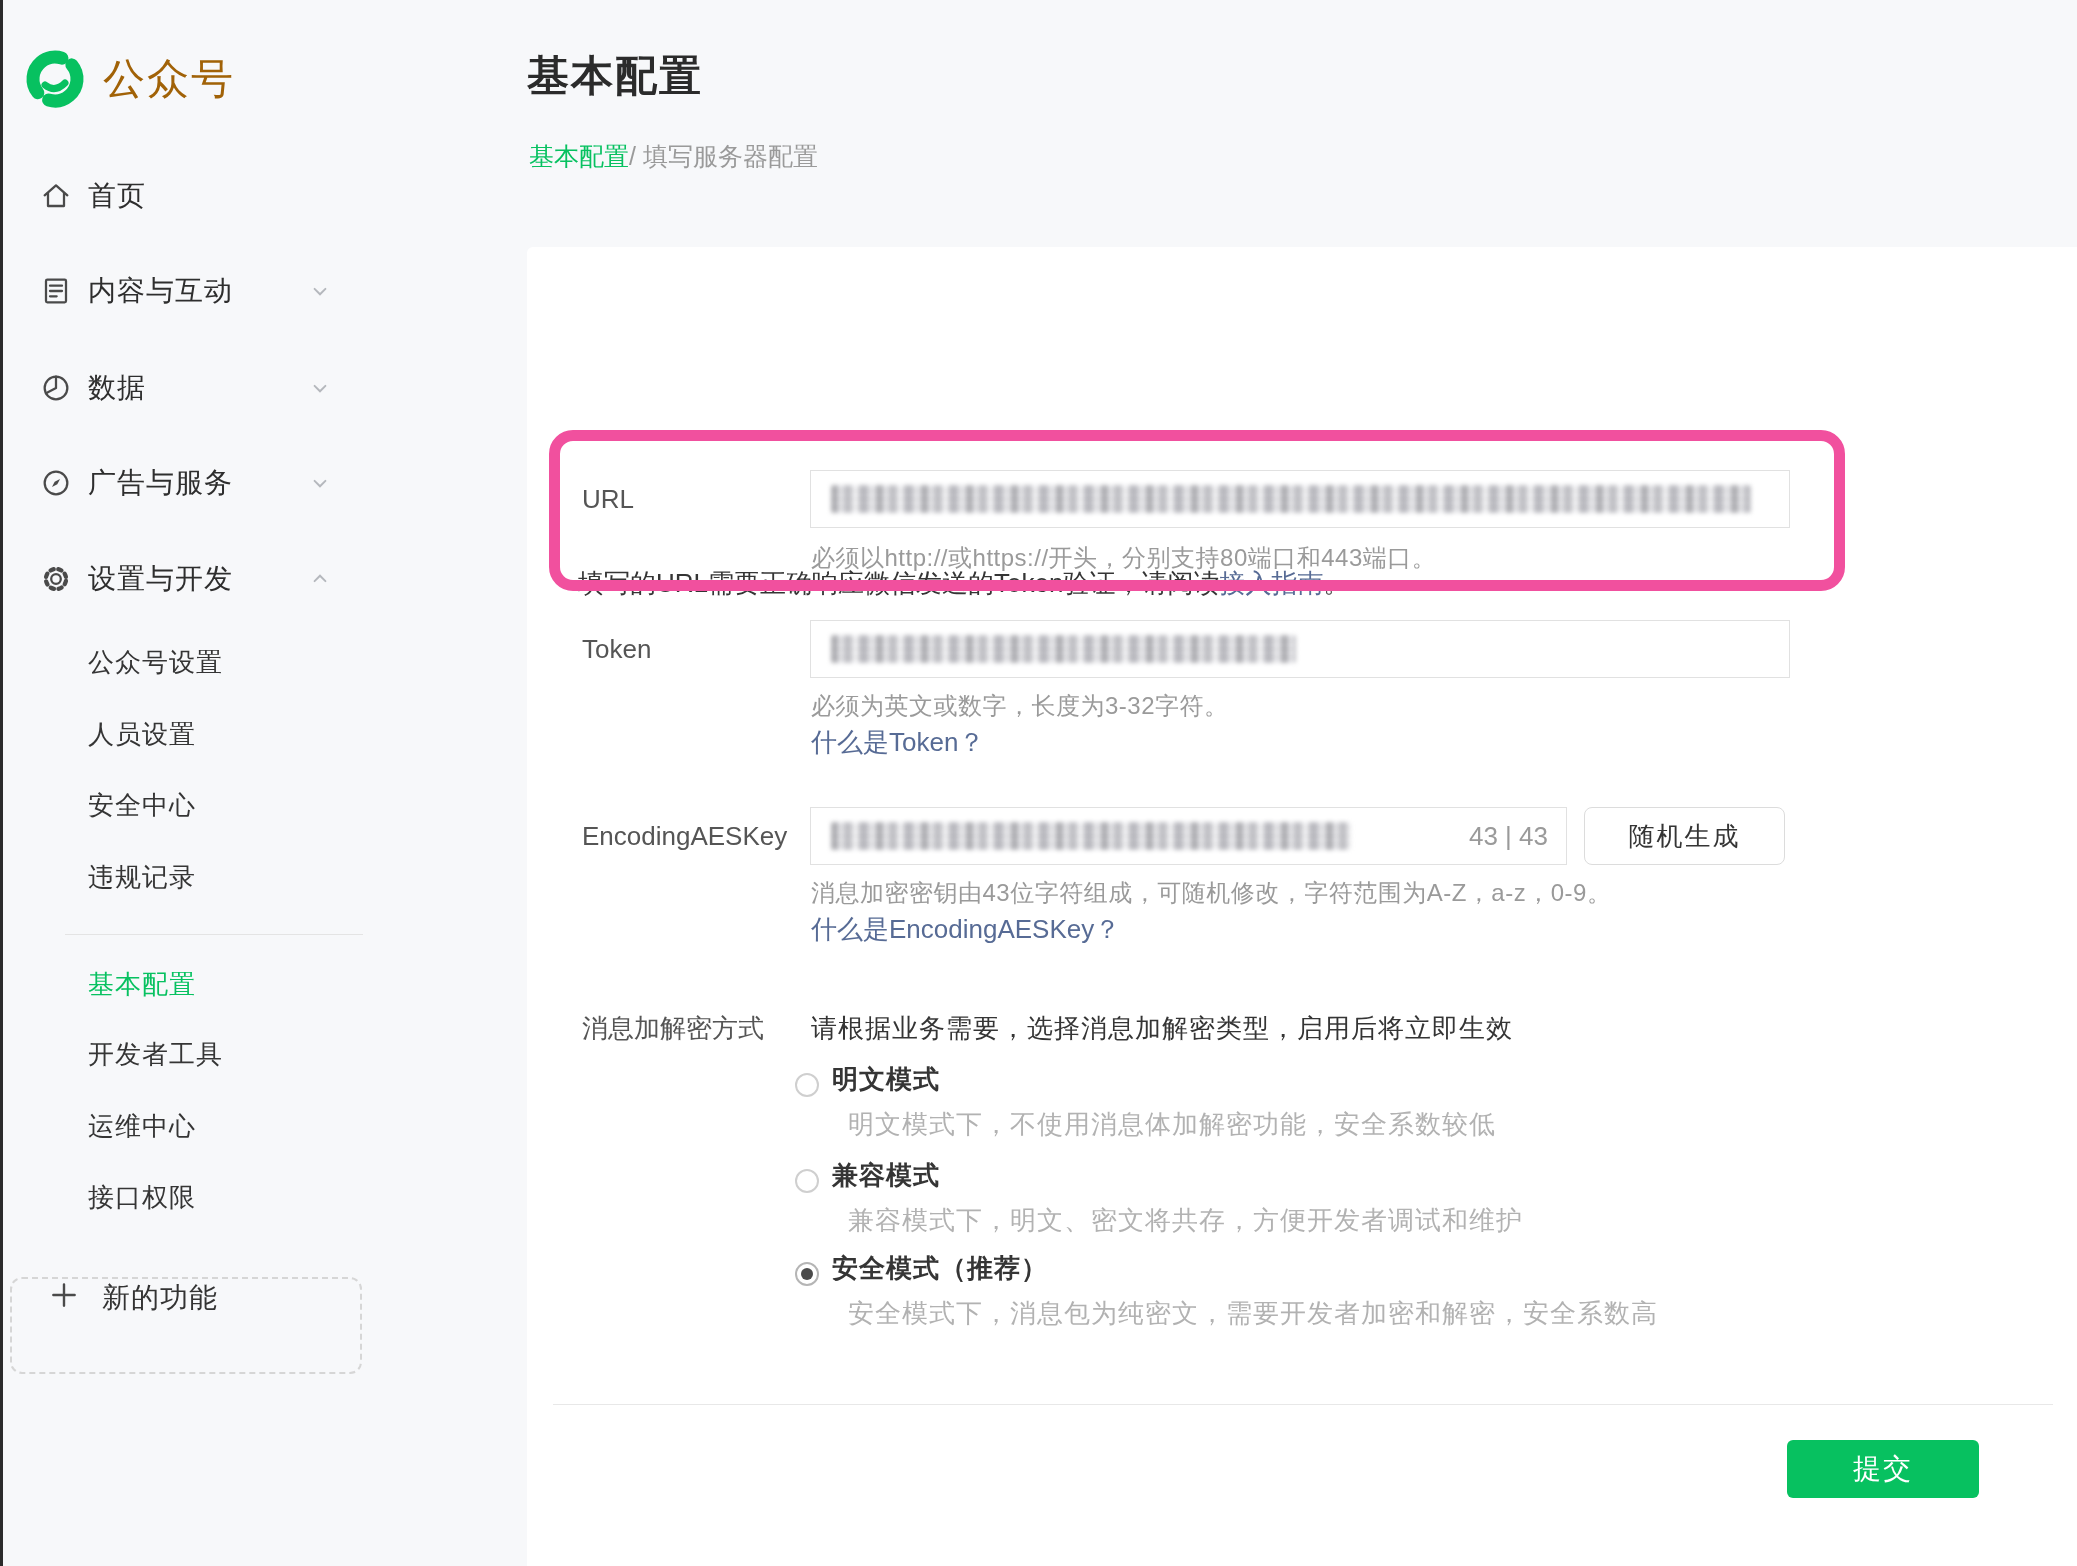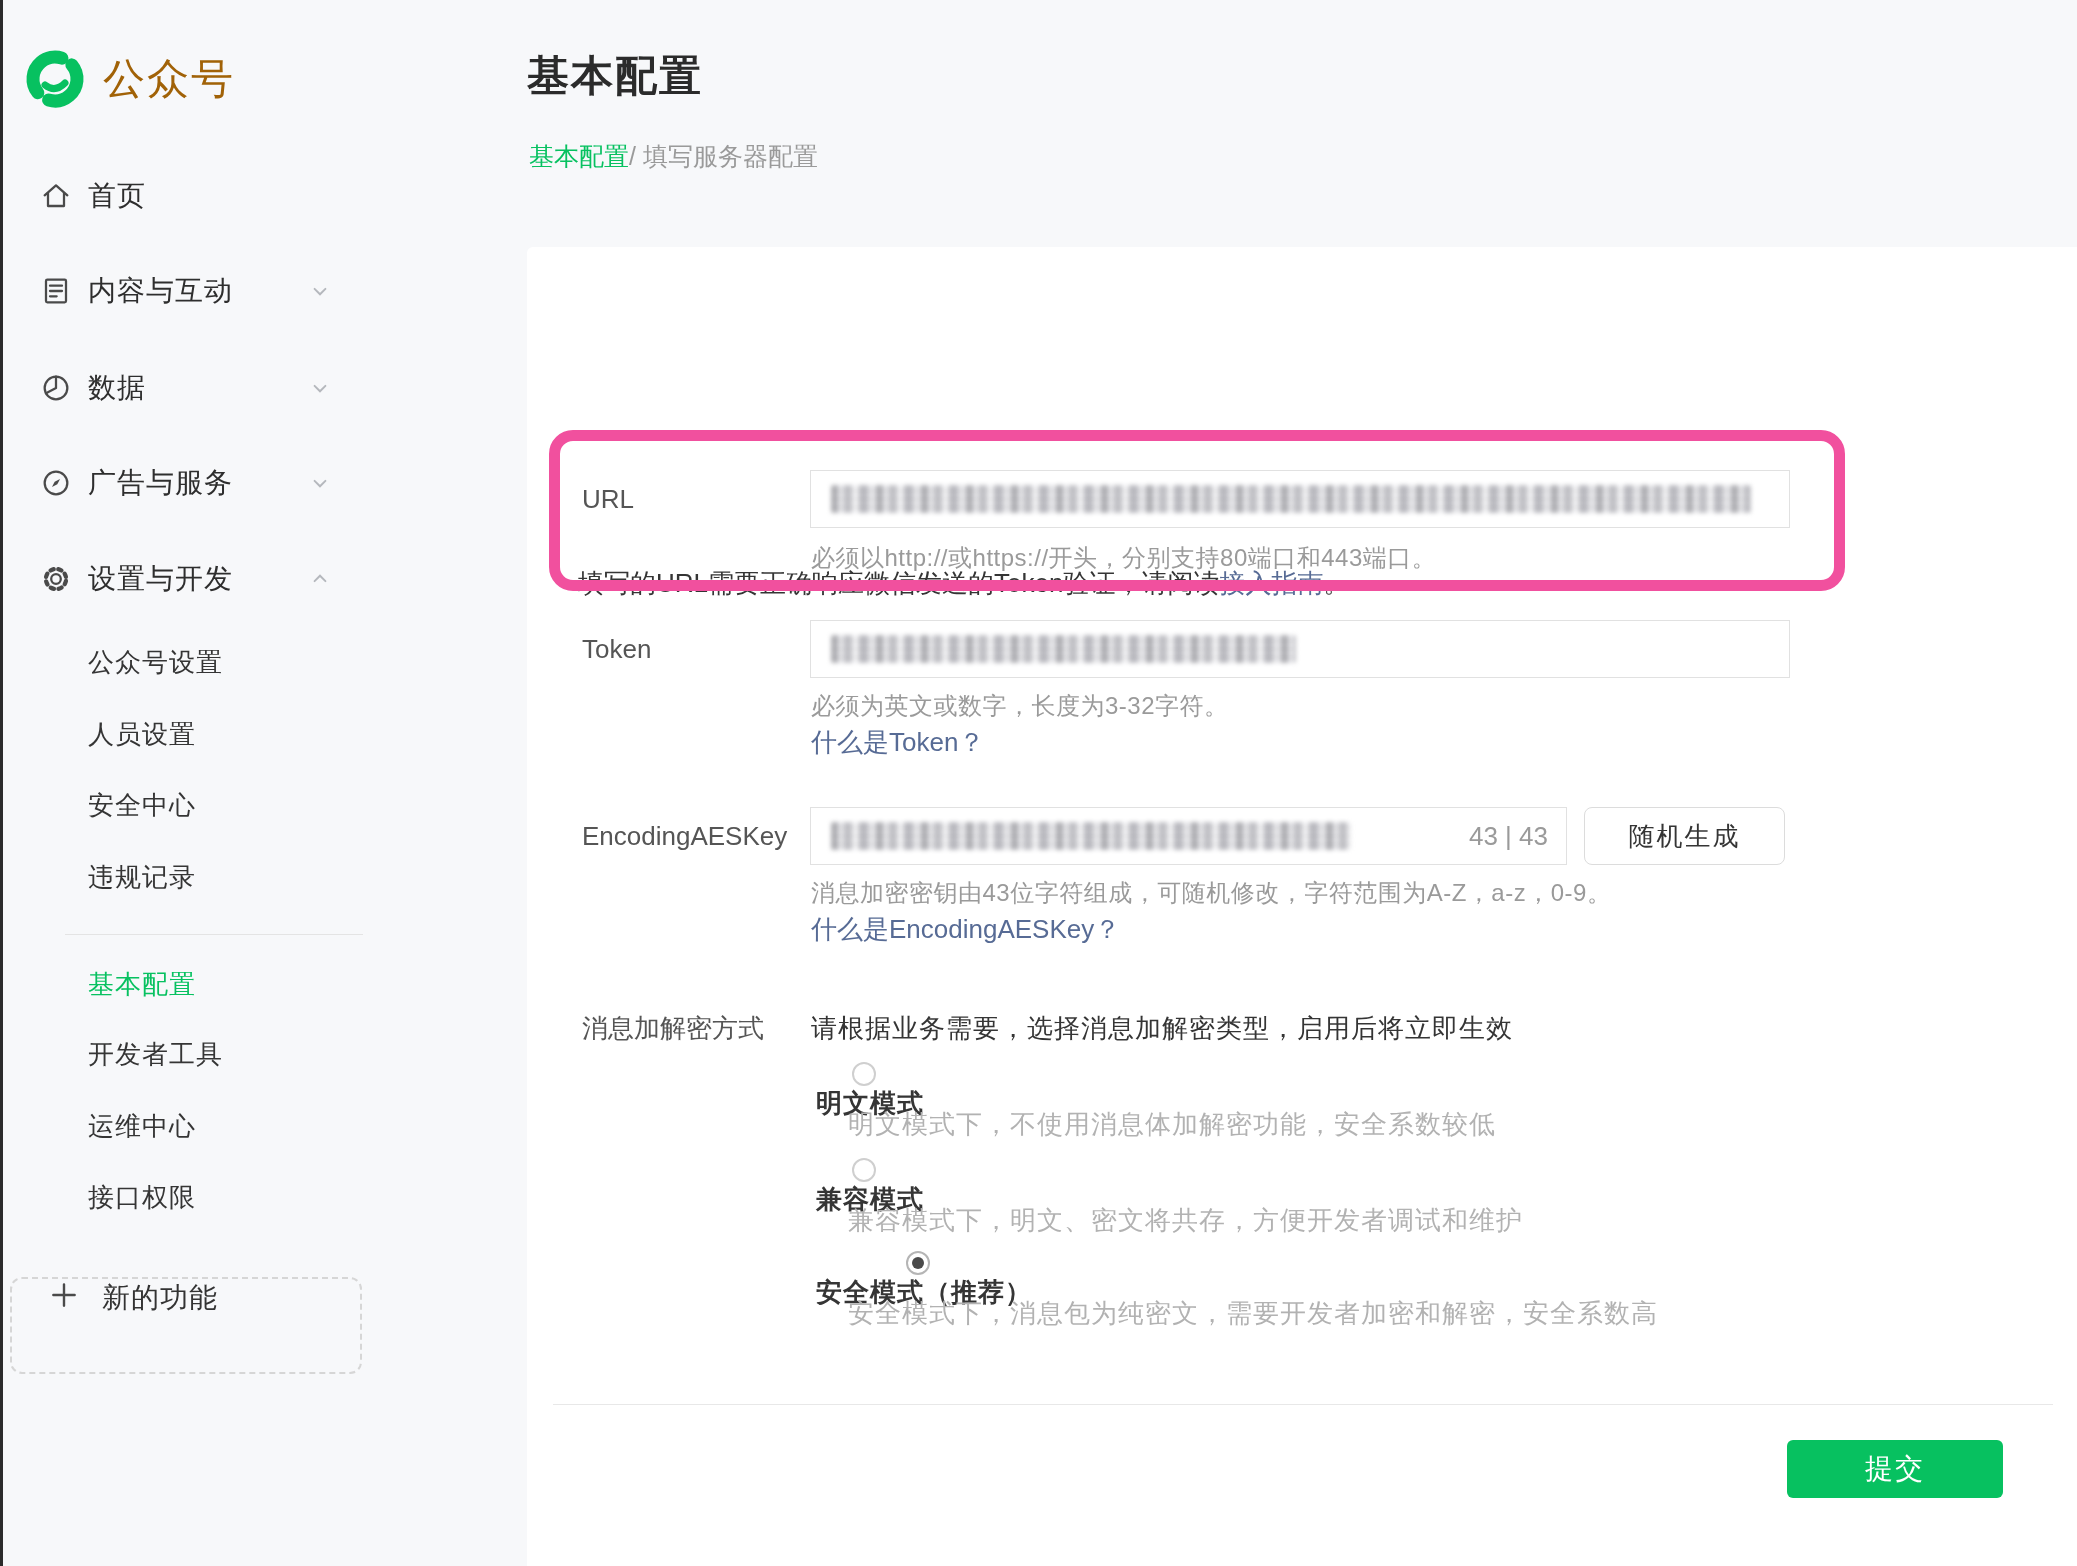--- a/index.html
+++ b/index.html
@@ -44,29 +44,29 @@
   .pix{height:28px;margin-left:20px;border-radius:2px;filter:blur(2px);
     background-image:
       repeating-linear-gradient(90deg, rgba(118,118,126,.55) 0 7px, rgba(202,202,208,.5) 7px 13px, rgba(158,158,166,.6) 13px 21px, rgba(226,226,230,.5) 21px 28px, rgba(138,138,148,.55) 28px 37px, rgba(206,206,212,.5) 37px 45px),
       repeating-linear-gradient(0deg, rgba(255,255,255,.3) 0 4px, rgba(0,0,0,.07) 4px 8px);}
   .counter{margin-left:auto;margin-right:18px;font-size:26px;color:#9a9a9a;white-space:nowrap;}
   .hint{position:absolute;left:284px;font-size:24px;color:#9a9a9a;letter-spacing:.5px;}
   .what-link{position:absolute;left:284px;font-size:26px;color:#576b95;cursor:pointer;}
   #rand-btn{position:absolute;left:1057px;top:560px;width:201px;height:58px;background:#fff;border:1px solid #dcdcdc;border-radius:8px;box-sizing:border-box;font-size:26px;color:#353535;display:flex;align-items:center;justify-content:center;cursor:pointer;letter-spacing:2px;}
 
   .enc-intro{position:absolute;left:284px;top:764px;font-size:26px;color:#353535;letter-spacing:1px;}
-  .radio-row{position:absolute;left:276px;display:flex;align-items:center;cursor:pointer;flex-direction:column;}
+  .radio-row{position:absolute;left:268px;display:flex;align-items:flex-end;cursor:pointer;}
   .radio{width:24px;height:24px;border-radius:50%;border:2px solid #cfcfcf;background:#fff;box-sizing:border-box;position:relative;flex:none;}
   .radio-row.selected .radio{border-color:#b5b5b5;}
   .radio-row.selected .radio::after{content:"";position:absolute;left:4px;top:4px;width:12px;height:12px;border-radius:50%;background:#4a4a4a;}
   .radio-label{margin-left:13px;font-size:26px;font-weight:600;color:#353535;letter-spacing:1px;}
   .radio-desc{position:absolute;left:321px;font-size:26px;color:#b2b2b2;letter-spacing:1px;}
 
   #bottom-divider{position:absolute;left:26px;top:1157px;width:1500px;height:1px;background:#e8e8e8;}
-  #submit-btn{position:absolute;left:1260px;top:1193px;width:216px;height:58px;background:#07c160;border-radius:6px;color:#fff;font-size:28px;display:flex;align-items:center;justify-content:center;cursor:pointer;letter-spacing:2px;}
+  #submit-btn{position:absolute;left:1260px;top:1193px;width:192px;height:58px;background:#07c160;border-radius:6px;color:#fff;font-size:28px;display:flex;align-items:center;justify-content:center;cursor:pointer;letter-spacing:2px;}
   svg{display:block;}
 </style>
 </head>
 <body>
 
 <div id="app">
   <div id="left-edge"></div>
 
   <div id="sidebar">
     <div class="logo-row">

